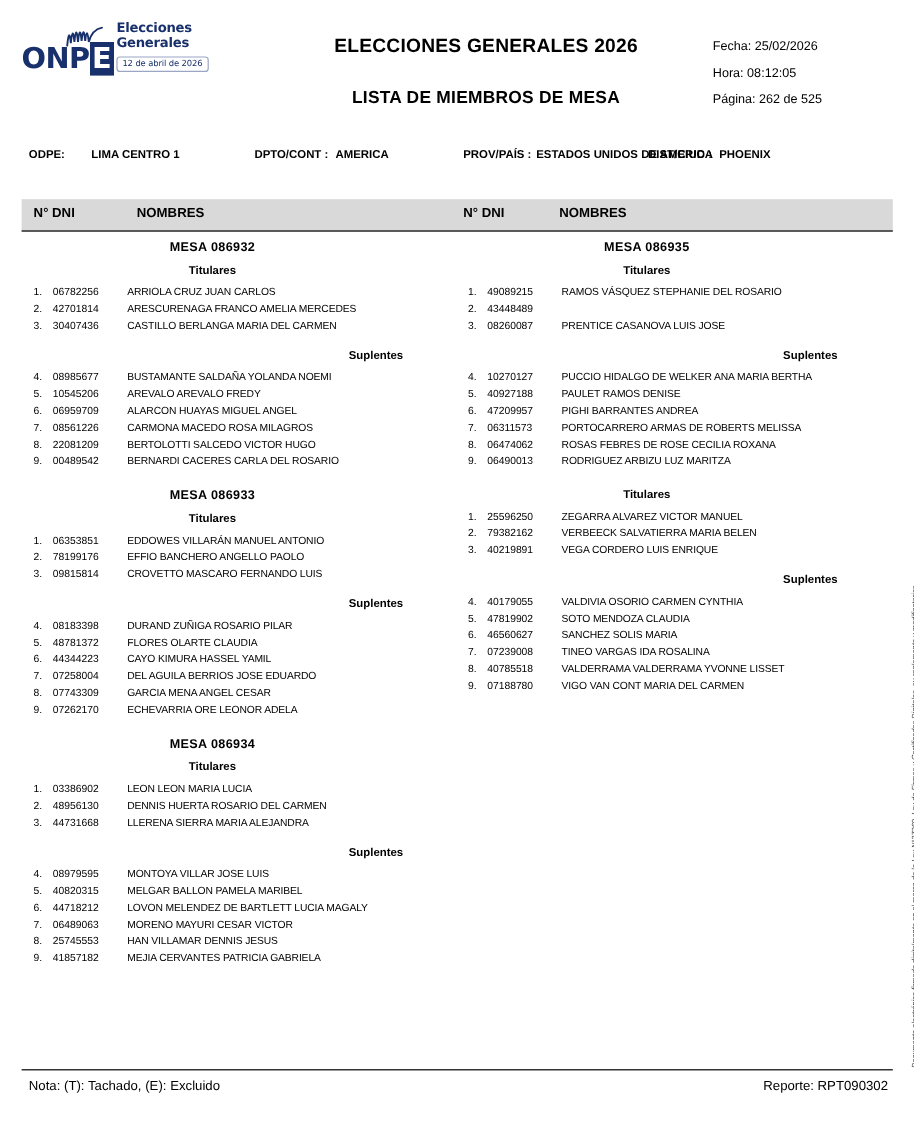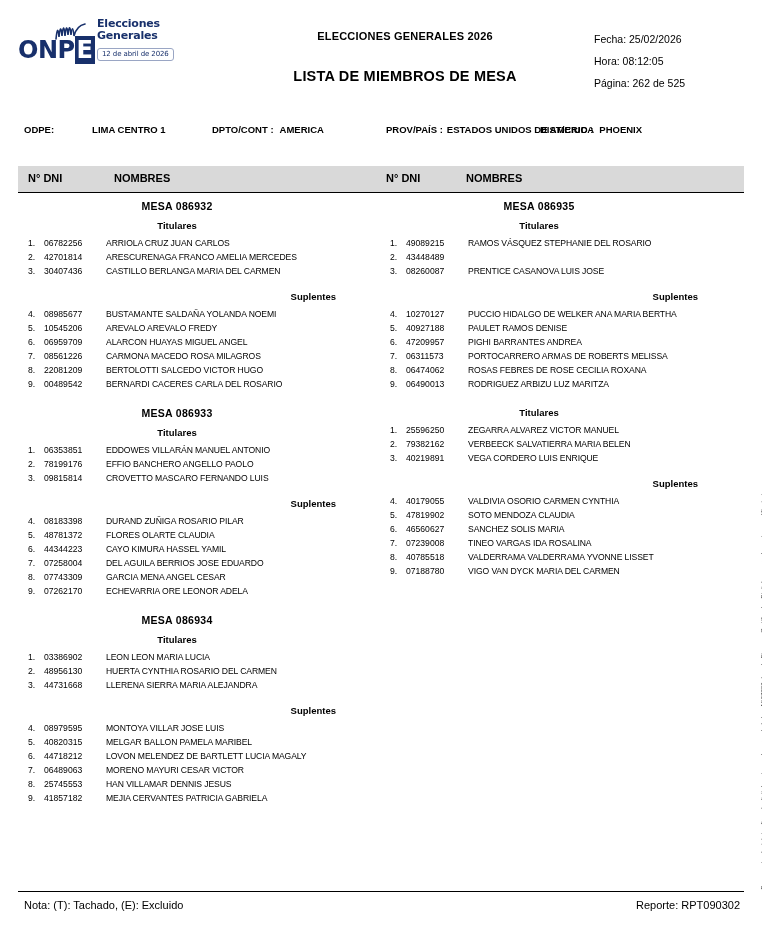--- a/index.html
+++ b/index.html
@@ -84,21 +84,21 @@
   }
 
   .title-block {
     position: absolute;
     left: 220px;
     top: 30px;
     width: 370px;
     text-align: center;
   }
   .doc-title-1 {
-    font-size: 11px;
+    font-size: 16px;
     font-weight: bold;
     letter-spacing: 0.2px;
   }
   .doc-title-2 {
     margin-top: 26px;
     font-size: 14.5px;
     font-weight: bold;
     letter-spacing: 0.2px;
   }
 
@@ -121,21 +121,21 @@
     left: 0;
     right: 0;
     height: 34px;
     font-size: 9.5px;
     font-weight: bold;
   }
   .scope-item { position: absolute; top: 0; white-space: nowrap; }
   .scope-lbl { font-weight: bold; }
   .scope-val { font-weight: bold; }
   .sc-odpe  { left: 24px; }
-  .sc-odpe .scope-val { display: inline-block; margin-left: 38px; }
+  .sc-odpe .scope-val { display: inline-block; margin-left: 22px; }
   .sc-dpto  { left: 212px; }
   .sc-dpto .scope-val { display: inline-block; margin-left: 6px; }
   .sc-prov  { left: 386px; width: 150px; }
   .sc-prov .scope-val { display: inline-block; margin-left: 4px; width: 90px; vertical-align: top; }
   .sc-dist  { left: 540px; }
   .sc-dist .scope-val { display: inline-block; margin-left: 6px; }
 
   
   .thead {
     position: absolute;
@@ -400,21 +400,21 @@
           <div class="mesa-title">MESA 086934</div>
           <div class="group-title">Titulares</div>
           <div class="person-row">
             <div class="p-num">1.</div>
             <div class="p-dni">03386902</div>
             <div class="p-name">LEON LEON MARIA LUCIA</div>
           </div>
           <div class="person-row">
             <div class="p-num">2.</div>
             <div class="p-dni">48956130</div>
-            <div class="p-name">HUERTA CYNTHIA ROSARIO DEL CARMEN</div>
+            <div class="p-name">DENNIS HUERTA ROSARIO DEL CARMEN</div>
           </div>
           <div class="person-row">
             <div class="p-num">3.</div>
             <div class="p-dni">44731668</div>
             <div class="p-name">LLERENA SIERRA MARIA ALEJANDRA</div>
           </div>
           <div class="group-title suplentes">Suplentes</div>
           <div class="person-row">
             <div class="p-num">4.</div>
             <div class="p-dni">08979595</div>
@@ -536,21 +536,21 @@
             <div class="p-name">TINEO VARGAS IDA ROSALINA</div>
           </div>
           <div class="person-row">
             <div class="p-num">8.</div>
             <div class="p-dni">40785518</div>
             <div class="p-name">VALDERRAMA VALDERRAMA YVONNE LISSET</div>
           </div>
           <div class="person-row">
             <div class="p-num">9.</div>
             <div class="p-dni">07188780</div>
-            <div class="p-name">VIGO VAN DYCK MARIA DEL CARMEN</div>
+            <div class="p-name">VIGO VAN CONT MARIA DEL CARMEN</div>
           </div>
         </div>
       </div>
     </div>
 
   <div class="side-notice">
     <div class="side-notice-inner">
       <span class="side-line">Documento electrónico firmado digitalmente en el marco de la Ley N°27269, Ley de Firmas y Certificados Digitales, su reglamento y modificatorias.</span>
 
     </div>

